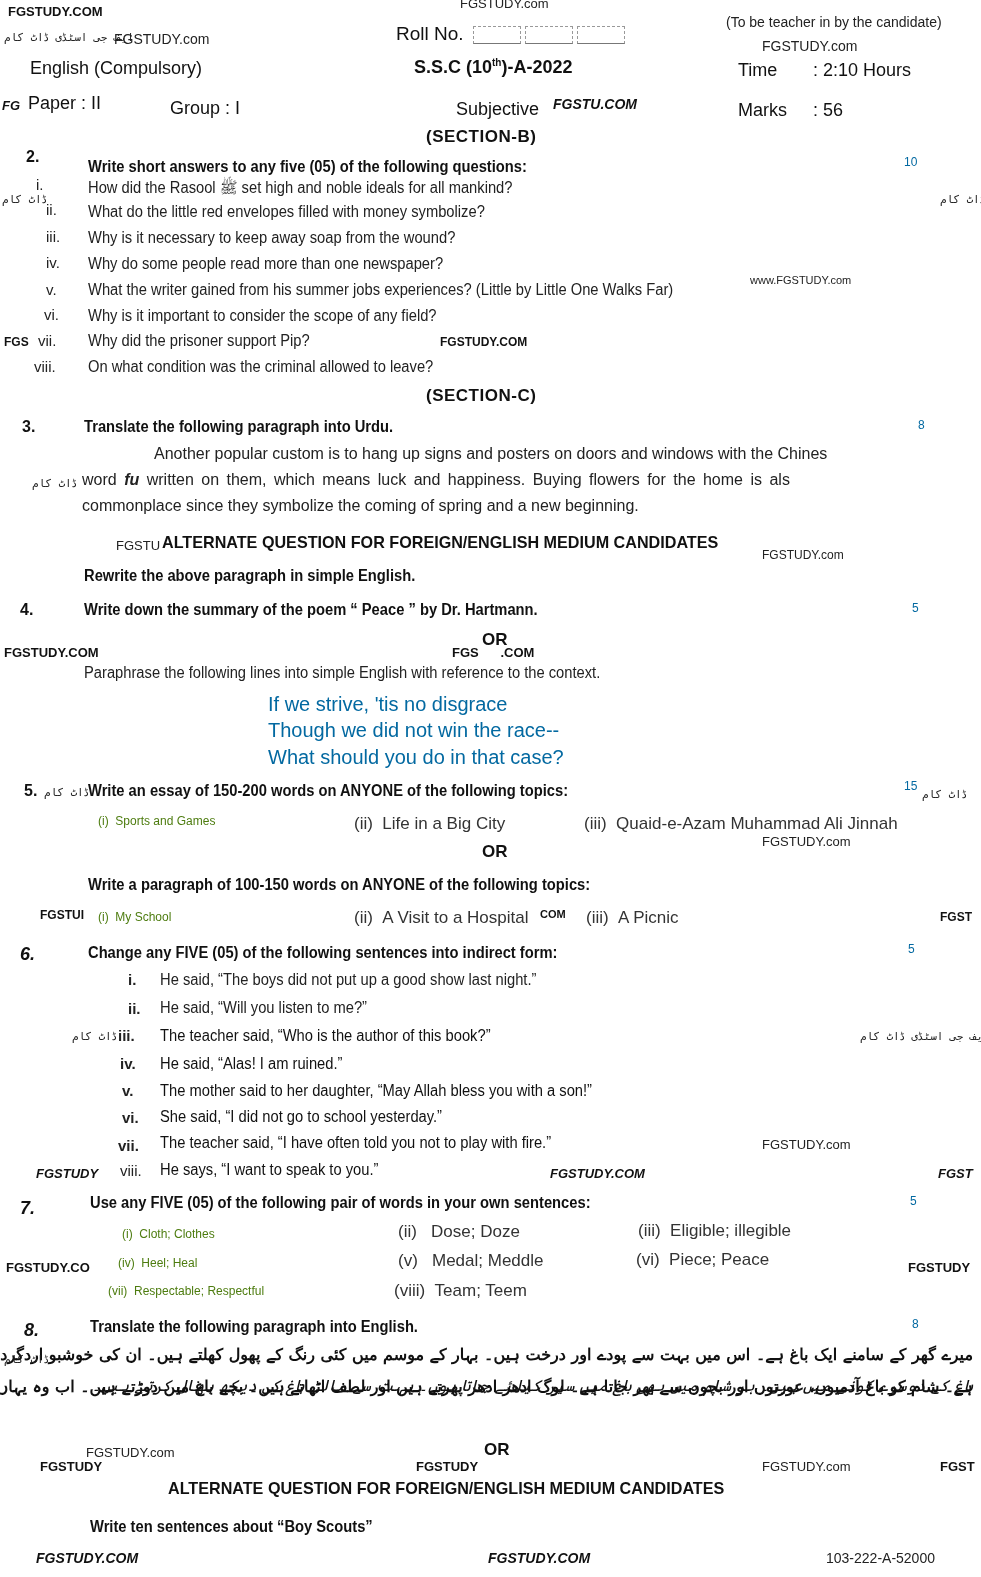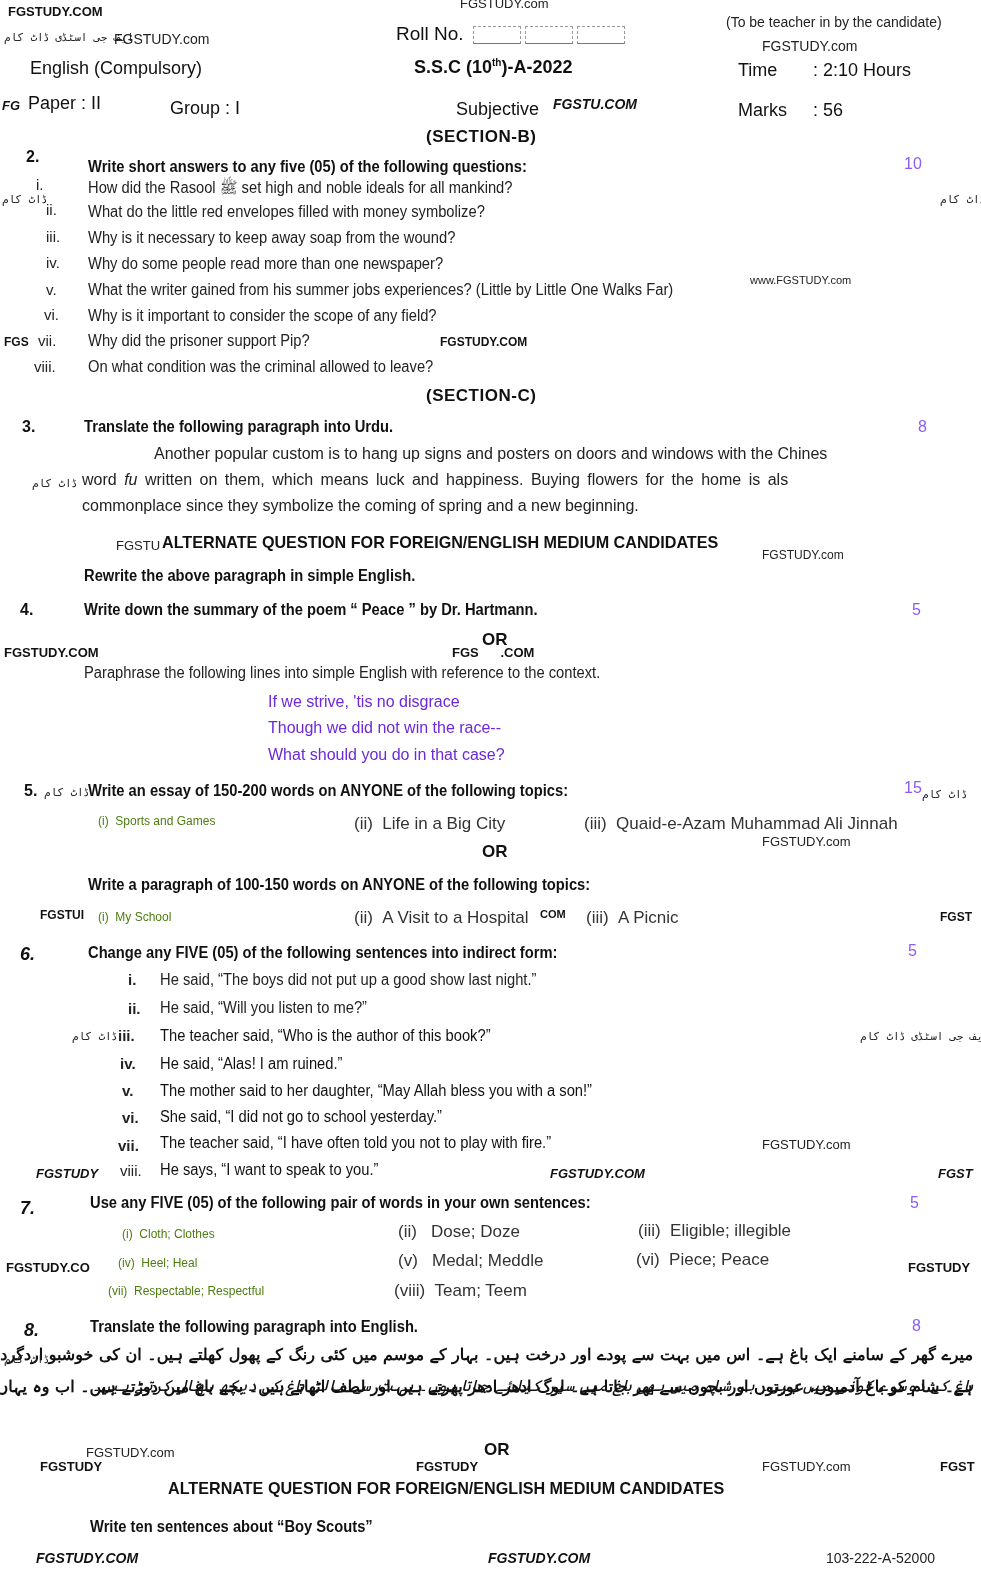--- a/index.html
+++ b/index.html
@@ -10,23 +10,23 @@
   .wm-b { font-size: 13px; font-weight: bold; color: #111; }
   .wm-bi { font-size: 14px; font-weight: bold; font-style: italic; color: #111; }
   .urdu { font-family: Liberation Mono, monospace; font-size: 11px; color: #222; direction: rtl; }
   .hdr { font-size: 18px; }
   .hdr-b { font-size: 18px; font-weight: bold; }
   .sec { font-size: 17px; font-weight: bold; letter-spacing: 0.5px; }
   .qn { font-size: 16px; font-weight: bold; }
   .qt { font-size: 16px; font-weight: bold; transform: scaleX(0.92); transform-origin: left center; }
   .it { font-size: 16px; color: #222; transform: scaleX(0.92); transform-origin: left center; }
   .rn { font-size: 15px; color: #222; }
-  .mk { font-size: 16px; color: #8b5cf6; }
+  .mk { font-size: 12px; color: #0369a1; }
   .para { font-size: 16px; color: #222; }
-  .poem { font-size: 16px; color: #6d28d9; }
+  .poem { font-size: 20px; color: #0369a1; }
   .topic { font-size: 17px; color: #333; }
   .topic-b { font-size: 12px; color: #4d7c0f; font-weight: normal; }
   .or { font-size: 17px; font-weight: bold; }
   .roll-box { display: inline-block; width: 46px; height: 16px; border: 1px dashed #999; border-bottom: 1px solid #777; margin-left: 4px; vertical-align: middle; }
   .strike { font-style: italic; font-weight: bold; font-size: 18px; }
   .urdu-para { font-family: "DejaVu Serif", serif; font-size: 16px; color: #111; direction: rtl; text-align: right; font-weight: bold; }
 </style>
 </head>
 <body>
 
@@ -90,21 +90,21 @@
 
 <div class="abs sec" style="left:426px;top:386px;">(SECTION-C)</div>
 
 <div class="abs qn" style="left:22px;top:418px;">3.</div>
 <div class="abs qt" style="left:84px;top:418px;">Translate the following paragraph into Urdu.</div>
 <div class="abs mk" style="left:918px;top:418px;">8</div>
 
 <div class="abs para" style="left:154px;top:445px;">Another popular custom is to hang up signs and posters on doors and windows with the Chines</div>
 <div class="abs urdu" style="left:32px;top:477px;">ڈاٹ کام</div>
 <div class="abs para" style="left:82px;top:471px;word-spacing:3px;">
-  <span>word</span> <i style="font-weight:normal;">fu</i> <span>written on them, which means luck and happiness. Buying flowers for the home is als</span>
+  <span>word</span> <i style="font-weight:bold;">fu</i> <span>written on them, which means luck and happiness. Buying flowers for the home is als</span>
 </div>
 <div class="abs para" style="left:82px;top:497px;">commonplace since they symbolize the coming of spring and a new beginning.</div>
 
 <div class="abs wm" style="left:116px;top:538px;">FGSTU</div>
 <div class="abs" style="left:162px;top:533px;font-size:17px;font-weight:bold;transform:scaleX(0.95);transform-origin:left;">ALTERNATE QUESTION FOR FOREIGN/ENGLISH MEDIUM CANDIDATES</div>
 <div class="abs wm" style="left:762px;top:548px;font-size:12px;">FGSTUDY.com</div>
 <div class="abs qt" style="left:84px;top:567px;">Rewrite the above paragraph in simple English.</div>
 
 <div class="abs qn" style="left:20px;top:601px;">4.</div>
 <div class="abs qt" style="left:84px;top:601px;">Write down the summary of the poem “ Peace ” by Dr. Hartmann.</div>

